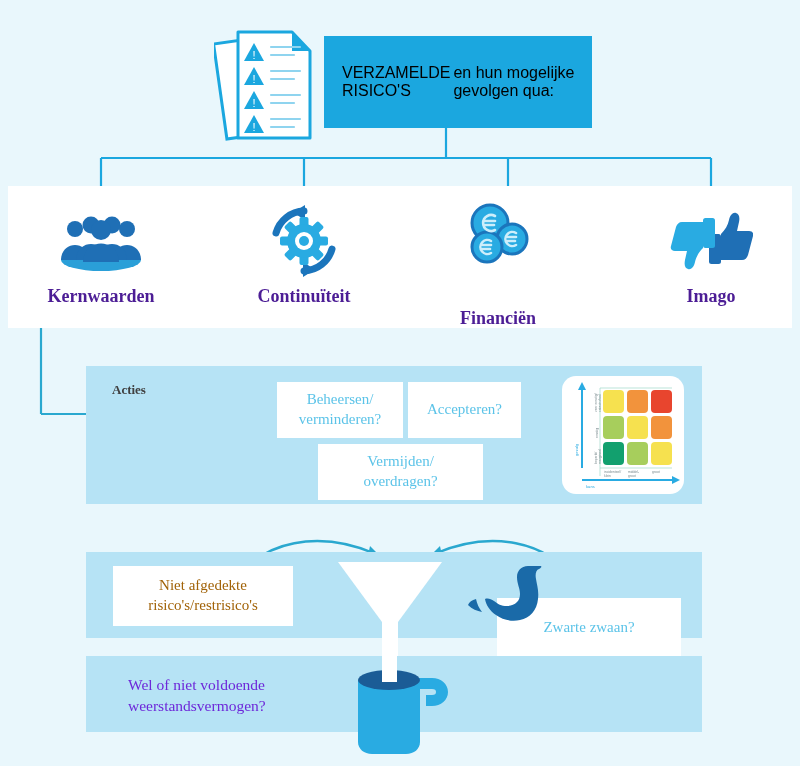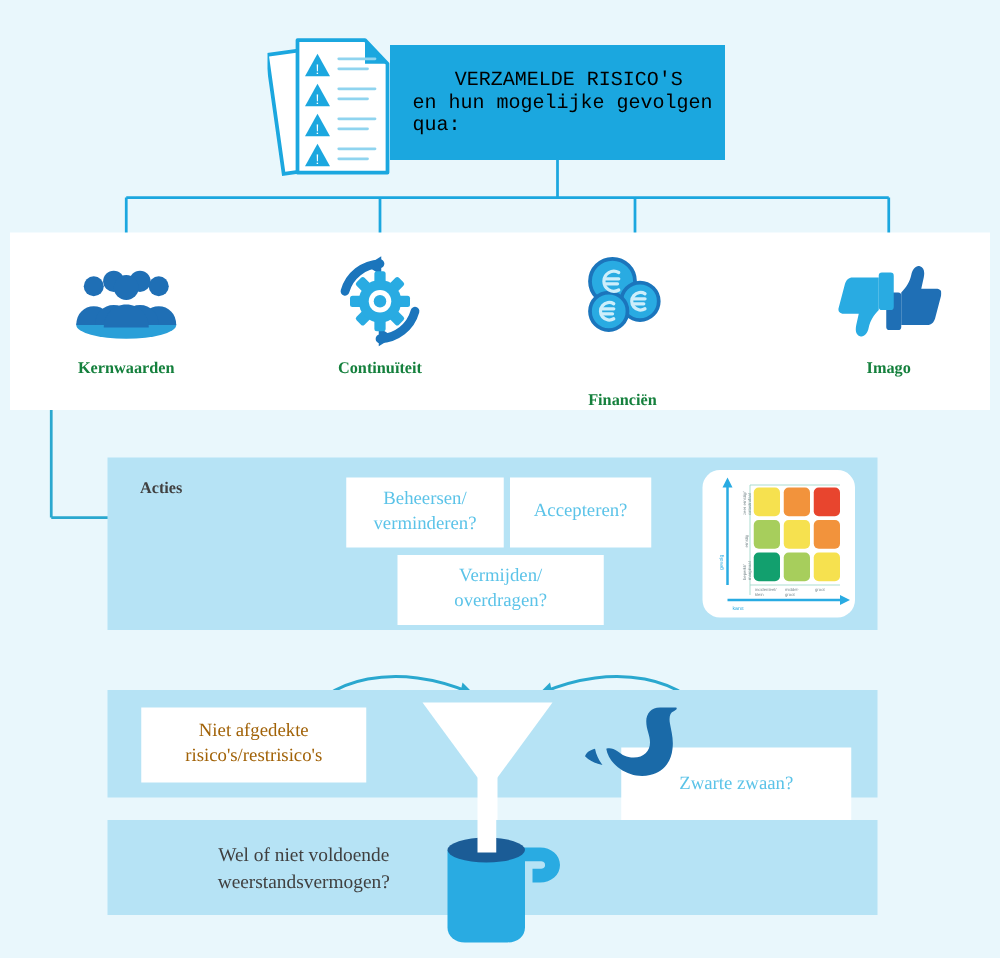--- a/index.html
+++ b/index.html
@@ -17,30 +17,29 @@
   .stage {
     position: absolute;
     inset: 0;
     width: 800px;
     height: 766px;
   }
   .abs { position: absolute; }
 
   
   #banner {
-    left: 312px; top: 36px;
+    left: 324px; top: 36px;
     width: 268px; height: 92px;
     background: #1BA7DF;
     display: flex;
-    flex-direction: column;
+    flex-direction: row;
     align-items: center;
     justify-content: center;
     box-sizing: border-box;
     padding-left: 18px;
-    font-family: Liberation Mono, monospace;
   }
 
   
   #icon-band {
     left: 8px; top: 186px;
     width: 784px; height: 142px;
     background: #ffffff;
   }
   .icon-cell {
     position: absolute;
@@ -55,24 +54,24 @@
   .icon-art {
     height: 78px;
     width: 100px;
     margin-top: 16px;
     display: flex;
     align-items: center;
     justify-content: center;
   }
   .icon-label {
     margin-top: 6px;
-    color: #15803d;
+    color: #4c1d95;
     font-family: "Liberation Serif", serif;
     font-weight: bold;
-    font-size: 13px;
+    font-size: 18px;
     text-align: center;
   }
 
   
   .band {
     background: #b6e3f5;
   }
   #acties-band { left: 86px; top: 366px; width: 616px; height: 138px; }
   #funnel-band { left: 86px; top: 552px; width: 616px; height: 86px; }
   #bottom-band { left: 86px; top: 656px; width: 616px; height: 76px; }
@@ -107,25 +106,24 @@
   #acties-label {
     left: 112px; top: 382px;
     color: #404040;
     font-family: "Liberation Serif", serif;
     font-weight: bold;
     font-size: 13px;
   }
   #bottom-text {
     left: 128px; top: 674px;
     width: 230px;
-    color: #404040;
+    color: #6d28d9;
     font-family: "Liberation Serif", serif;
     font-size: 15.5px;
     line-height: 1.38;
-    text-align: center;
   }
 
   
   #matrix-card {
     left: 562px; top: 376px;
     width: 122px; height: 118px;
     background: #ffffff;
     border-radius: 14px;
   }
   svg { display: block; }

